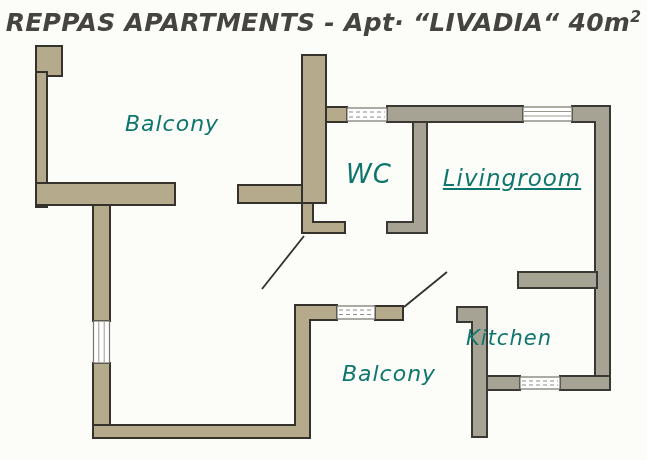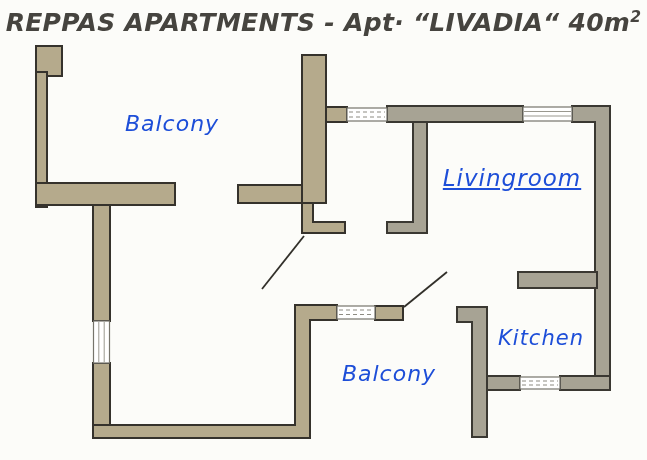--- a/index.html
+++ b/index.html
@@ -26,30 +26,30 @@
   .wA{fill:#b5aa8c;stroke:#35322c;stroke-width:2;}
   .wB{fill:#a7a394;stroke:#3a3832;stroke-width:2;}
   .win{fill:#ffffff;stroke:#76746b;stroke-width:1.2;}
   .glz{stroke:#9a988f;stroke-width:1;fill:none;}
   .glzd{stroke:#8d8b82;stroke-width:1;fill:none;stroke-dasharray:4 3;}
   .swing{stroke:#32302a;stroke-width:1.8;fill:none;}
   .room-label{
     position:absolute;
     transform:translate(-50%,-50%);
     font-style:italic;
-    color:#1d4ed8;
+    color:#0f766e;
     letter-spacing:1px;
     white-space:nowrap;
   }
   .lbl-balcony-top{left:172px;top:123px;font-size:22px;}
   .lbl-wc{left:369px;top:174px;font-size:26px;}
   .lbl-livingroom{left:512px;top:178px;font-size:23px;text-decoration:underline;}
   .lbl-bedroom{left:208px;top:318px;font-size:24px;}
   .lbl-balcony-bottom{left:389px;top:373px;font-size:22px;}
-  .lbl-kitchen{left:541px;top:338px;font-size:21px;}
+  .lbl-kitchen{left:509px;top:338px;font-size:21px;}
 </style>
 </head>
 <body>
 
 <div class="plan">
 
   <div class="title"><span>REPPAS APARTMENTS - Apt· “LIVADIA“ 40m</span><sup>2</sup></div>
 
   <svg width="647" height="460" viewBox="0 0 647 460">
 
@@ -99,17 +99,18 @@
       <line class="glzd" x1="522" y1="385" x2="558" y2="385"></line>
     </g>
 
     <g>
       <line class="swing" x1="304" y1="236" x2="262" y2="289"></line>
       <line class="swing" x1="404" y1="307" x2="447" y2="272"></line>
     </g>
   </svg>
 
   <div class="room-label lbl-balcony-top">Balcony</div>
+  <div class="room-label lbl-wc">WC</div>
   <div class="room-label lbl-livingroom">Livingroom</div>
   <div class="room-label lbl-balcony-bottom">Balcony</div>
   <div class="room-label lbl-kitchen">Kitchen</div>
 
 </div>
 
 </body></html>

